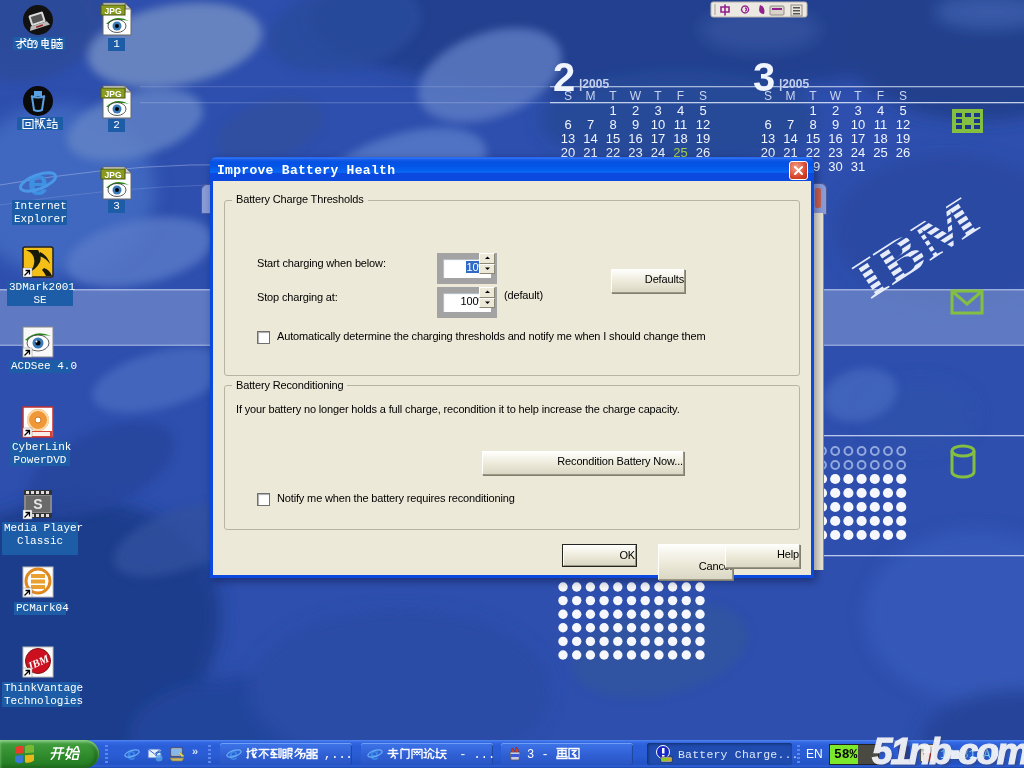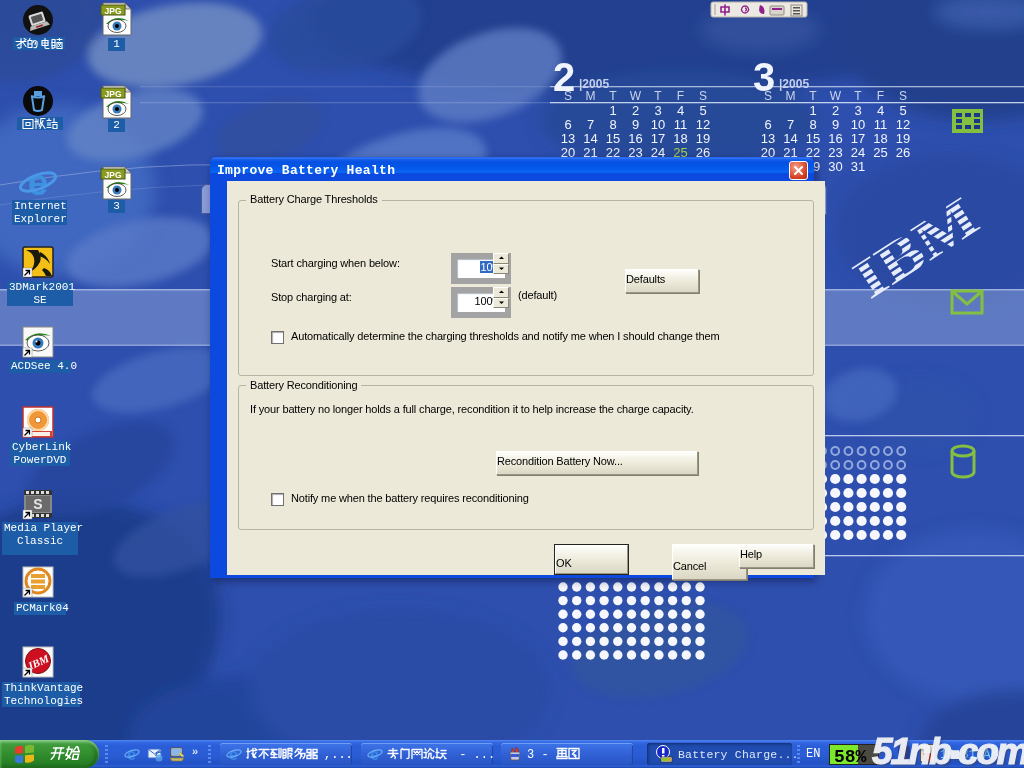--- a/index.html
+++ b/index.html
@@ -3,24 +3,24 @@
 html,body{margin:0;padding:0;}
 body{width:1024px;height:768px;overflow:hidden;position:relative;font-family:"Liberation Sans",sans-serif;background:#2c4da8;font-size:12px;}
 .abs{position:absolute;white-space:nowrap;}
 .lbl{position:absolute;background:#1d5ca6;color:#fff;font-family:"Liberation Mono",monospace;line-height:12.5px;text-align:center;padding:0 2px;white-space:pre;}
 #dlg{position:absolute;left:210px;top:157px;width:604px;height:421px;background:#0c4adf;border-radius:6px 6px 0 0;box-shadow:2px 3px 8px rgba(0,0,30,0.4);}
 #dlgtitle{position:absolute;left:0;top:0;width:604px;height:16px;border-radius:6px 6px 0 0;
 background:linear-gradient(180deg,#0f52e4 0%,#3a7ef8 6%,#1c60ec 13%,#0652e2 30%,#0254e6 55%,#0660f0 85%,#0a6afc 96%,#0350c8 100%);}
 #dlgtitle .txt{position:absolute;left:7px;top:6px;color:#fff;font-family:"Liberation Mono",monospace;font-weight:bold;font-size:13px;letter-spacing:0.3px;}
 #closebox{position:absolute;left:579px;top:4px;width:19px;height:19px;border-radius:3px;border:1.4px solid #fff;box-sizing:border-box;
 background:radial-gradient(circle at 35% 30%,#f0a088 0%,#e4664c 40%,#d44228 65%,#b02e1a 100%);}
-#dlgbody{position:absolute;left:3px;top:24px;width:598px;height:394px;background:#ece9d8;color:#000;font-size:11px;letter-spacing:-0.15px;margin-left:14px;}
+#dlgbody{position:absolute;left:3px;top:24px;width:598px;height:394px;background:#ece9d8;color:#000;font-size:11px;letter-spacing:-0.15px;}
 .grp{position:absolute;border:1px solid #b8b4a2;border-radius:3px;}
 .grplbl{position:absolute;background:#ece9d8;padding:0 4px;}
-.btn{position:absolute;background:linear-gradient(180deg,#fefefb,#ece9d8 55%,#dbd7c5);border:1px solid;border-color:#fff #9a9784 #9a9784 #fff;box-shadow:1px 1px 0 #827f70;text-align:left;color:#000;}
+.btn{position:absolute;background:linear-gradient(180deg,#fefefb,#ece9d8 55%,#dbd7c5);border:1px solid;border-color:#fff #9a9784 #9a9784 #fff;box-shadow:1px 1px 0 #827f70;text-align:right;color:#000;}
 .spin{position:absolute;width:38px;height:17px;background:#fff;border:6px solid #a3a3a3;box-shadow:inset 1px 1px 1px #b0b8c0;text-align:right;padding:2px 3px 0 7px;}
 .spinbtns{position:absolute;width:16px;height:21px;}
 .spinbtns div{height:8.5px;background:#ece9d8;border:1px solid;border-color:#fff #8a8774 #8a8774 #fff;overflow:hidden;line-height:0;}
 .cb{position:absolute;width:11px;height:11px;background:#fff;border:1px solid #707070;box-shadow:inset 1px 1px 1px #aaa;}
 #taskbar{position:absolute;left:0;top:740px;width:1024px;height:28px;
 background:linear-gradient(180deg,#5187f0 0%,#3468e4 8%,#2a5ed8 22%,#2a5cd4 55%,#2252c4 85%,#2c5ed6 94%,#1a46a8 100%);}
 .tbtn{position:absolute;top:743px;height:22px;border-radius:2.5px;color:#fff;}
 </style></head>
 <body>
 <svg class="abs" width="1024" height="768" viewBox="0 0 1024 768" style="left:0;top:0">
@@ -538,21 +538,21 @@
 <div class="abs" style="left:291px;top:108px">(default)</div>
 <div class="btn" style="left:398px;top:88px;width:72px;height:19px;padding-top:3px">Defaults</div>
 <div class="cb" style="left:44px;top:150px"></div>
       <div class="abs" style="left:64px;top:149px;white-space:nowrap">Automatically determine the charging thresholds and notify me when I should change them</div>
 <div class="grp" style="left:11px;top:204px;width:574px;height:143px"></div>
 <div class="grplbl" style="left:19px;top:198px">Battery Reconditioning</div>
 <div class="abs" style="left:23px;top:222px">If your battery no longer holds a full charge, recondition it to help increase the charge capacity.</div>
 <div class="btn" style="left:269px;top:270px;width:200px;height:19px;padding-top:3px">Recondition Battery Now...</div>
 <div class="cb" style="left:44px;top:312px"></div>
       <div class="abs" style="left:64px;top:311px;white-space:nowrap">Notify me when the battery requires reconditioning</div>
-<div class="btn" style="left:328px;top:364px;width:71px;height:16px;padding-top:11px;outline:1.5px solid #23251e">OK</div>
+<div class="btn" style="left:350px;top:364px;width:71px;height:16px;padding-top:3px;outline:1.5px solid #23251e">OK</div>
 <div class="btn" style="left:445px;top:363px;width:73px;height:19px;padding-top:15px">Cancel</div>
 <div class="btn" style="left:512px;top:363px;width:73px;height:19px;padding-top:3px">Help</div>
 </div>
 </div>
 <div class="abs" style="left:0;top:740px;width:1024px;height:28px" id="taskbar"></div>
 <div class="abs" style="left:0;top:740px;width:99px;height:28px;border-radius:0 14px 14px 0;
 background:linear-gradient(180deg,#57ab53 0%,#3e9a3a 18%,#2f8b2c 55%,#277f25 85%,#1e6f1e 100%);box-shadow:inset 0 2px 3px #8fd78a, inset -3px 0 4px #1a5c18;">
 <svg class="abs" style="left:13px;top:4px" width="24" height="22" viewBox="0 0 24 22">
 <g transform="skewY(-4)">
 <path d="M2 4 Q6 1 10 3 L10 10 L2 10 Z" fill="#e83c2c"></path>
@@ -698,21 +698,21 @@
 <circle cx="8" cy="7" r="6.5" fill="#1828c8" stroke="#fff" stroke-width="1"></circle>
 <rect x="7" y="3" width="2.5" height="5.5" fill="#fff"></rect>
       <rect x="7" y="10" width="2.5" height="2.5" fill="#fff"></rect>
 <rect x="6" y="12" width="11" height="5" fill="#e8e4d8" stroke="#333" stroke-width="0.8"></rect>
 <rect x="7" y="13" width="5" height="3" fill="#88c828"></rect>
       <rect x="12" y="13" width="4" height="3" fill="#c8a828"></rect>
 </svg>
     <div class="abs" style="left:31px;top:5px;font-family:Liberation Mono;font-size:11.5px;letter-spacing:0.2px;color:#dce6f8">Battery Charge...</div>
   </div>
 <div class="abs" style="left:797px;top:745px;width:3px;height:18px;background:repeating-linear-gradient(180deg,#5a8af0 0 2px,transparent 2px 4px)"></div>
-<div class="abs" style="left:806px;top:747px;color:#fff;font-size:12px;font-family:Liberation Mono, monospace">EN</div>
+<div class="abs" style="left:806px;top:747px;color:#fff;font-size:12px;font-family:Liberation Sans, sans-serif">EN</div>
 <div class="abs" style="left:829px;top:744px;width:48px;height:19px;background:#4a4a42;border:1px solid #222">
 <div class="abs" style="left:0;top:0;width:28px;height:19px;background:#7ce82c"></div>
-<div class="abs" style="left:4px;top:2px;font-weight:bold;font-size:18px;color:#000;font-family:Liberation Mono">58%</div>
+<div class="abs" style="left:4px;top:2px;font-weight:bold;font-size:13px;color:#000;font-family:Liberation Mono">58%</div>
 </div>
 <div class="abs" style="left:898px;top:746px;width:12px;height:13px;background:#2a3f8e;border-radius:2px"></div>
 <div class="abs" style="left:920px;top:744px;width:13px;height:16px;background:#e8e6e0;border:1px solid #555"></div>
 <div class="abs" style="left:923px;top:753px;width:8px;height:8px;background:#d42414"></div>
 <div class="abs" style="left:940px;top:748px;color:#7dd3fc;font-size:12px;font-family:Liberation Mono">10:31 AM</div>
 <div class="abs" style="left:872px;top:731px;font-size:37px;font-weight:bold;font-style:italic;color:#f2f3f6;letter-spacing:-2.2px;-webkit-text-stroke:1.2px #f2f3f6;text-shadow:2px 2px 3px rgba(60,60,80,0.55);opacity:0.95;font-family:'Liberation Sans'">51nb<span style="font-size:30px">▪</span>com</div>
 </body></html>

